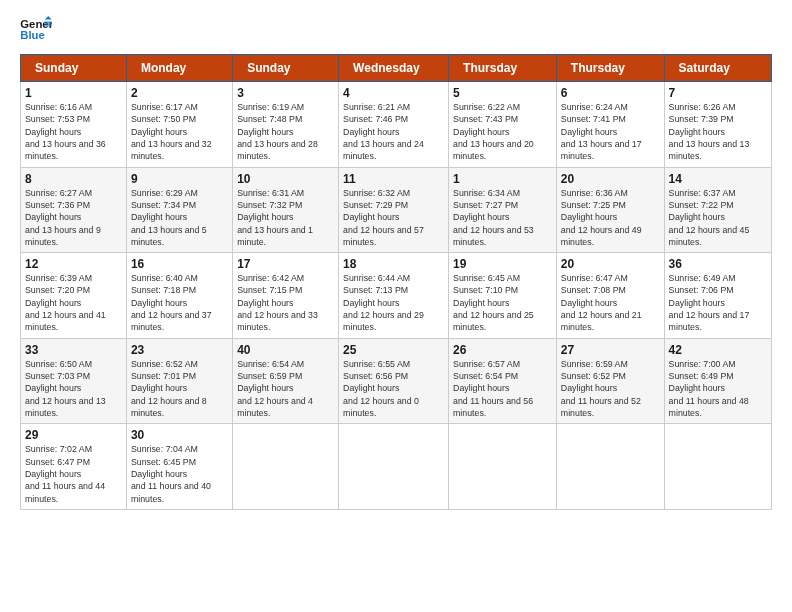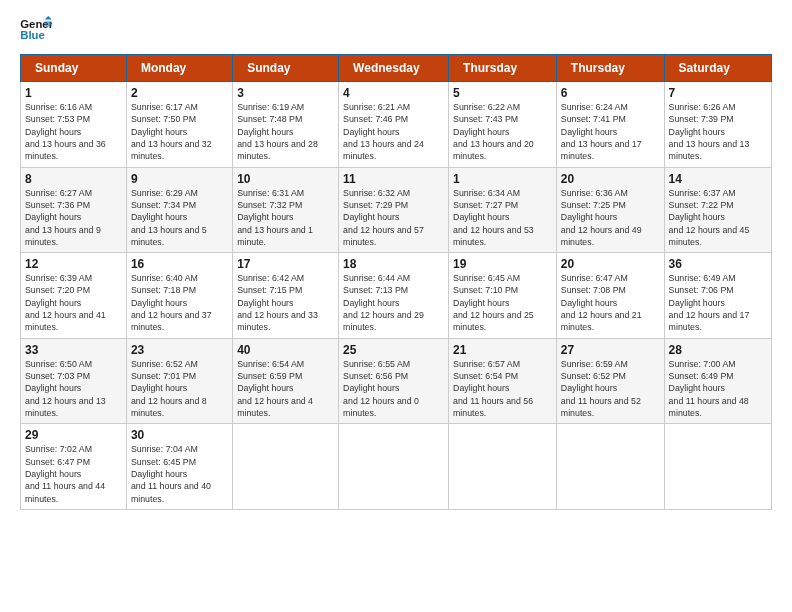--- a/index.html
+++ b/index.html
@@ -219,29 +219,29 @@
           </td>
           <td>
             <span class="day-num">40</span>
             <div class="day-info">Sunrise: 6:54 AM<br>Sunset: 6:59 PM<br>Daylight hours<br>and 12 hours and 4 minutes.</div>
           </td>
           <td>
             <span class="day-num">25</span>
             <div class="day-info">Sunrise: 6:55 AM<br>Sunset: 6:56 PM<br>Daylight hours<br>and 12 hours and 0 minutes.</div>
           </td>
           <td>
-            <span class="day-num">21</span>
+            <span class="day-num">26</span>
             <div class="day-info">Sunrise: 6:57 AM<br>Sunset: 6:54 PM<br>Daylight hours<br>and 11 hours and 56 minutes.</div>
           </td>
           <td>
             <span class="day-num">27</span>
             <div class="day-info">Sunrise: 6:59 AM<br>Sunset: 6:52 PM<br>Daylight hours<br>and 11 hours and 52 minutes.</div>
           </td>
           <td>
-            <span class="day-num">28</span>
+            <span class="day-num">42</span>
             <div class="day-info">Sunrise: 7:00 AM<br>Sunset: 6:49 PM<br>Daylight hours<br>and 11 hours and 48 minutes.</div>
           </td>
         </tr>
         <tr>
           <td>
             <span class="day-num">29</span>
             <div class="day-info">Sunrise: 7:02 AM<br>Sunset: 6:47 PM<br>Daylight hours<br>and 11 hours and 44 minutes.</div>
           </td>
           <td>
             <span class="day-num">30</span>

